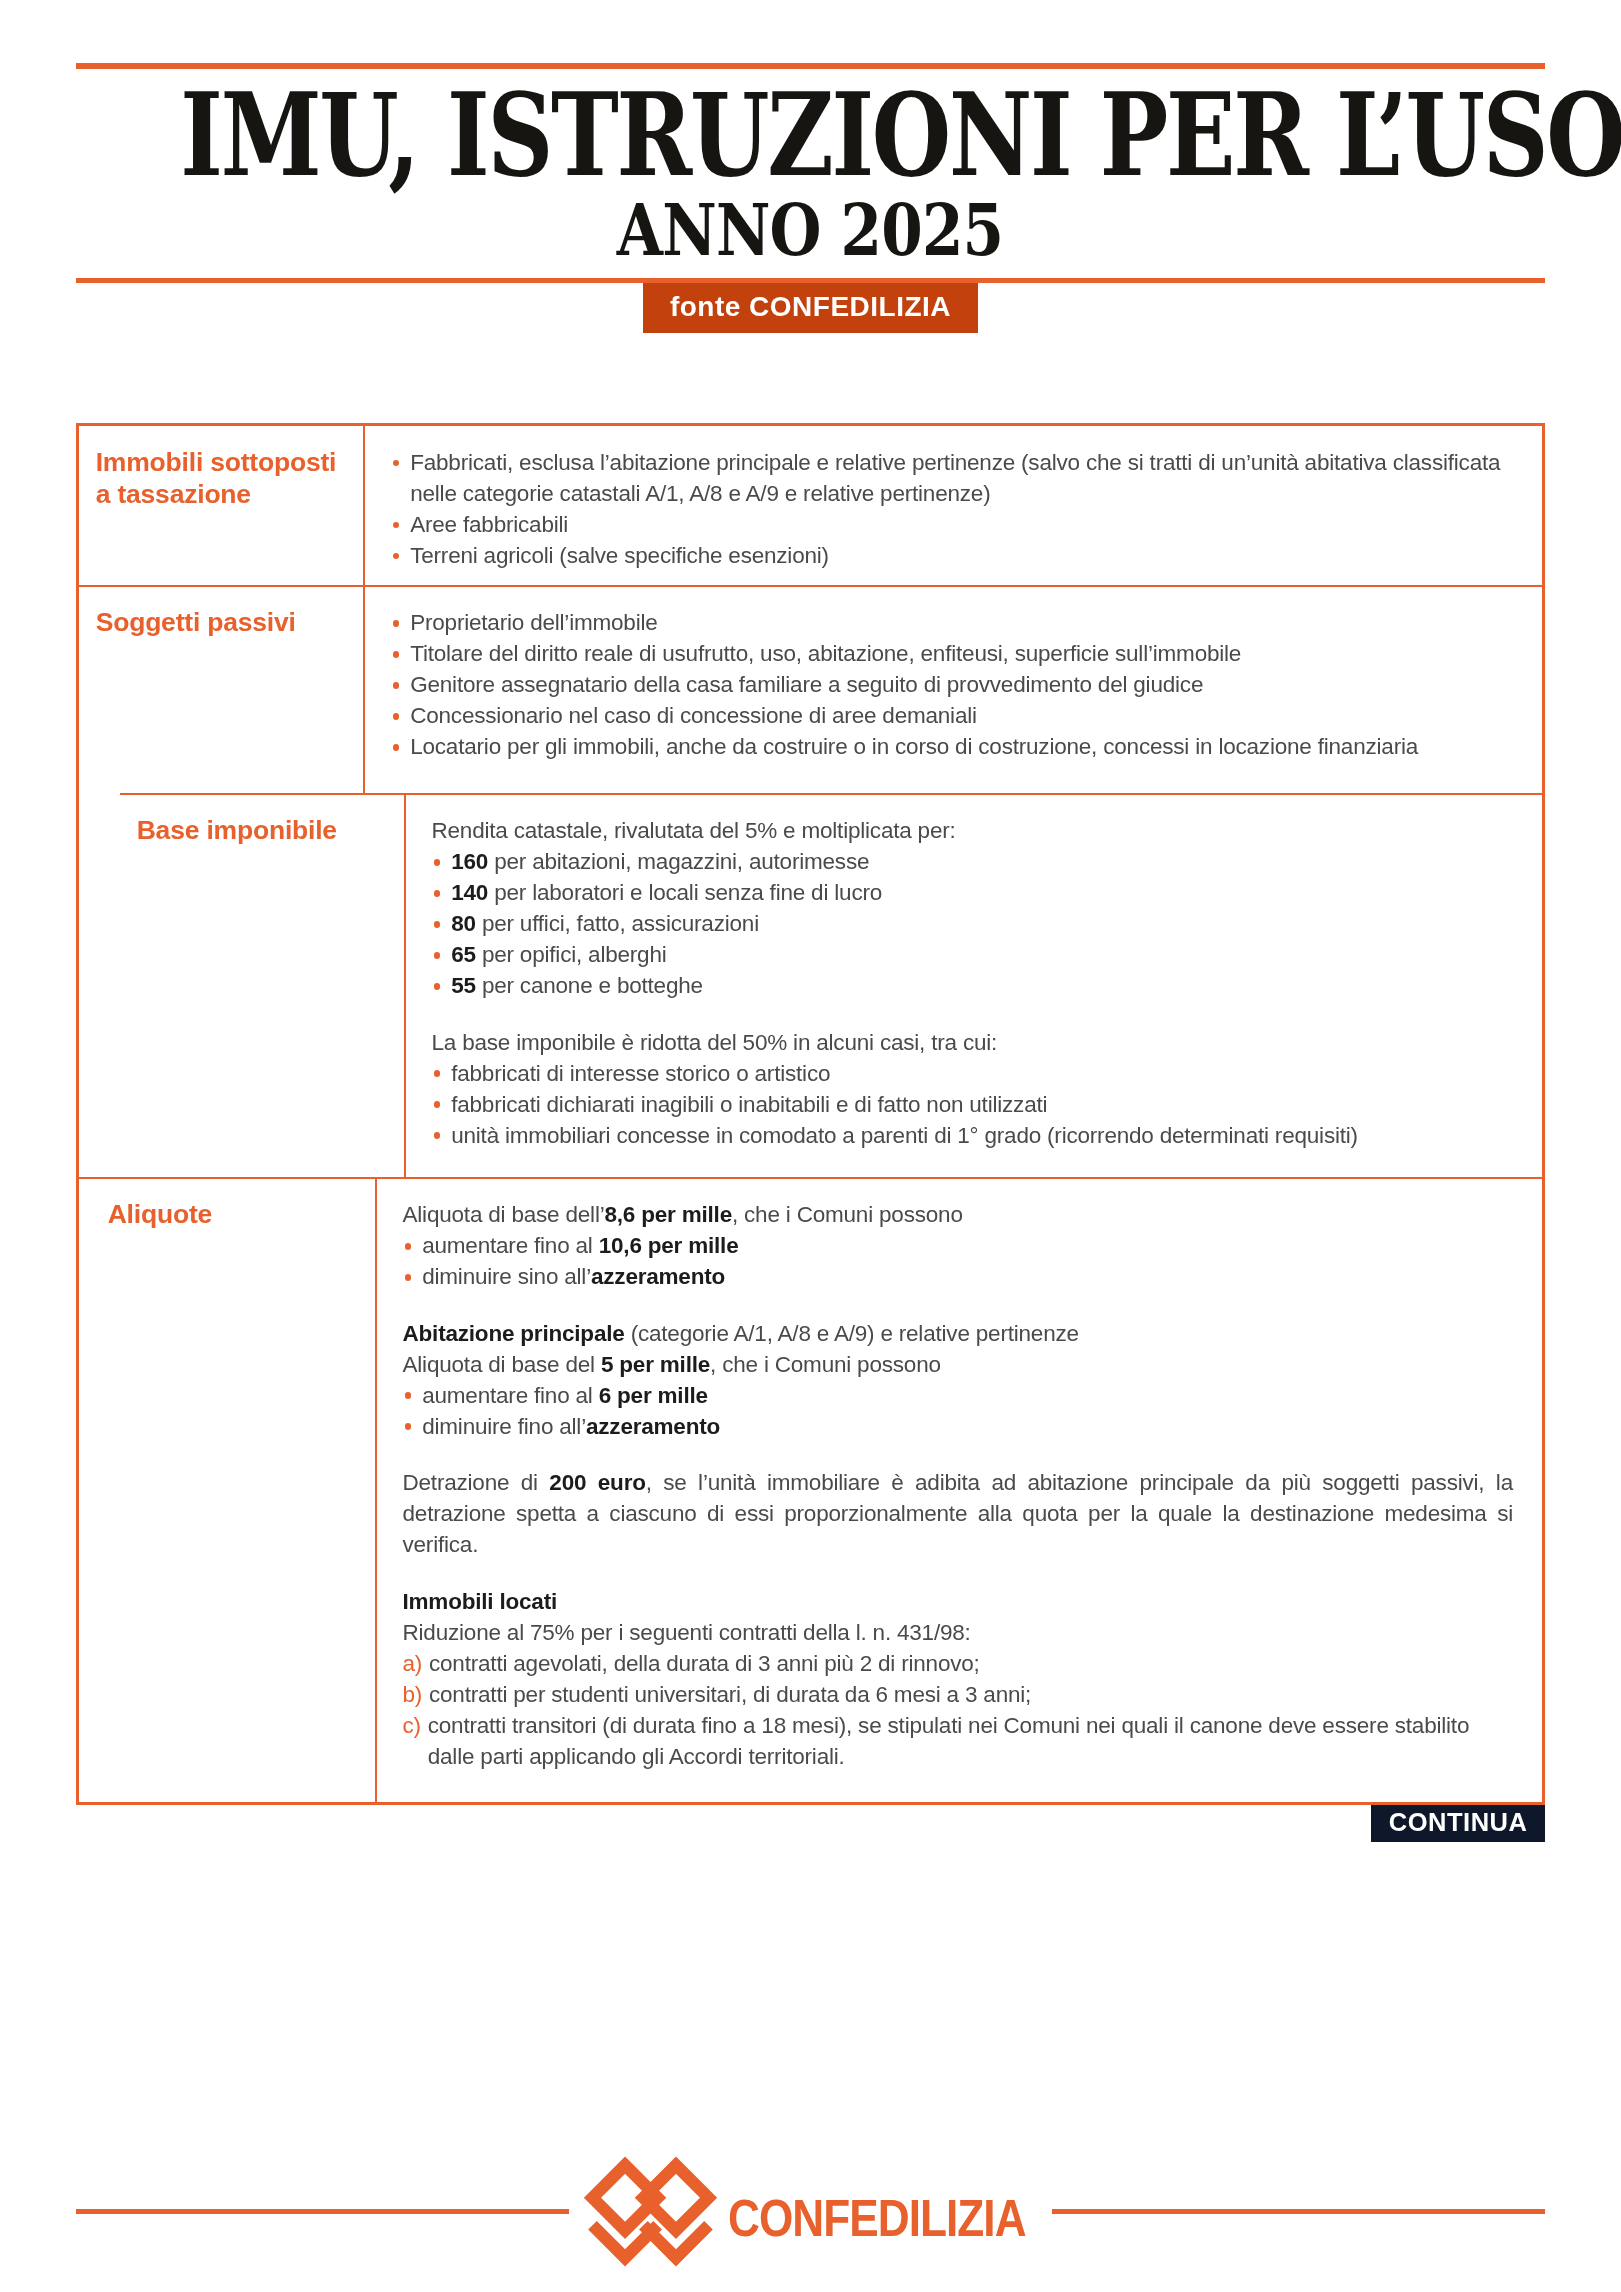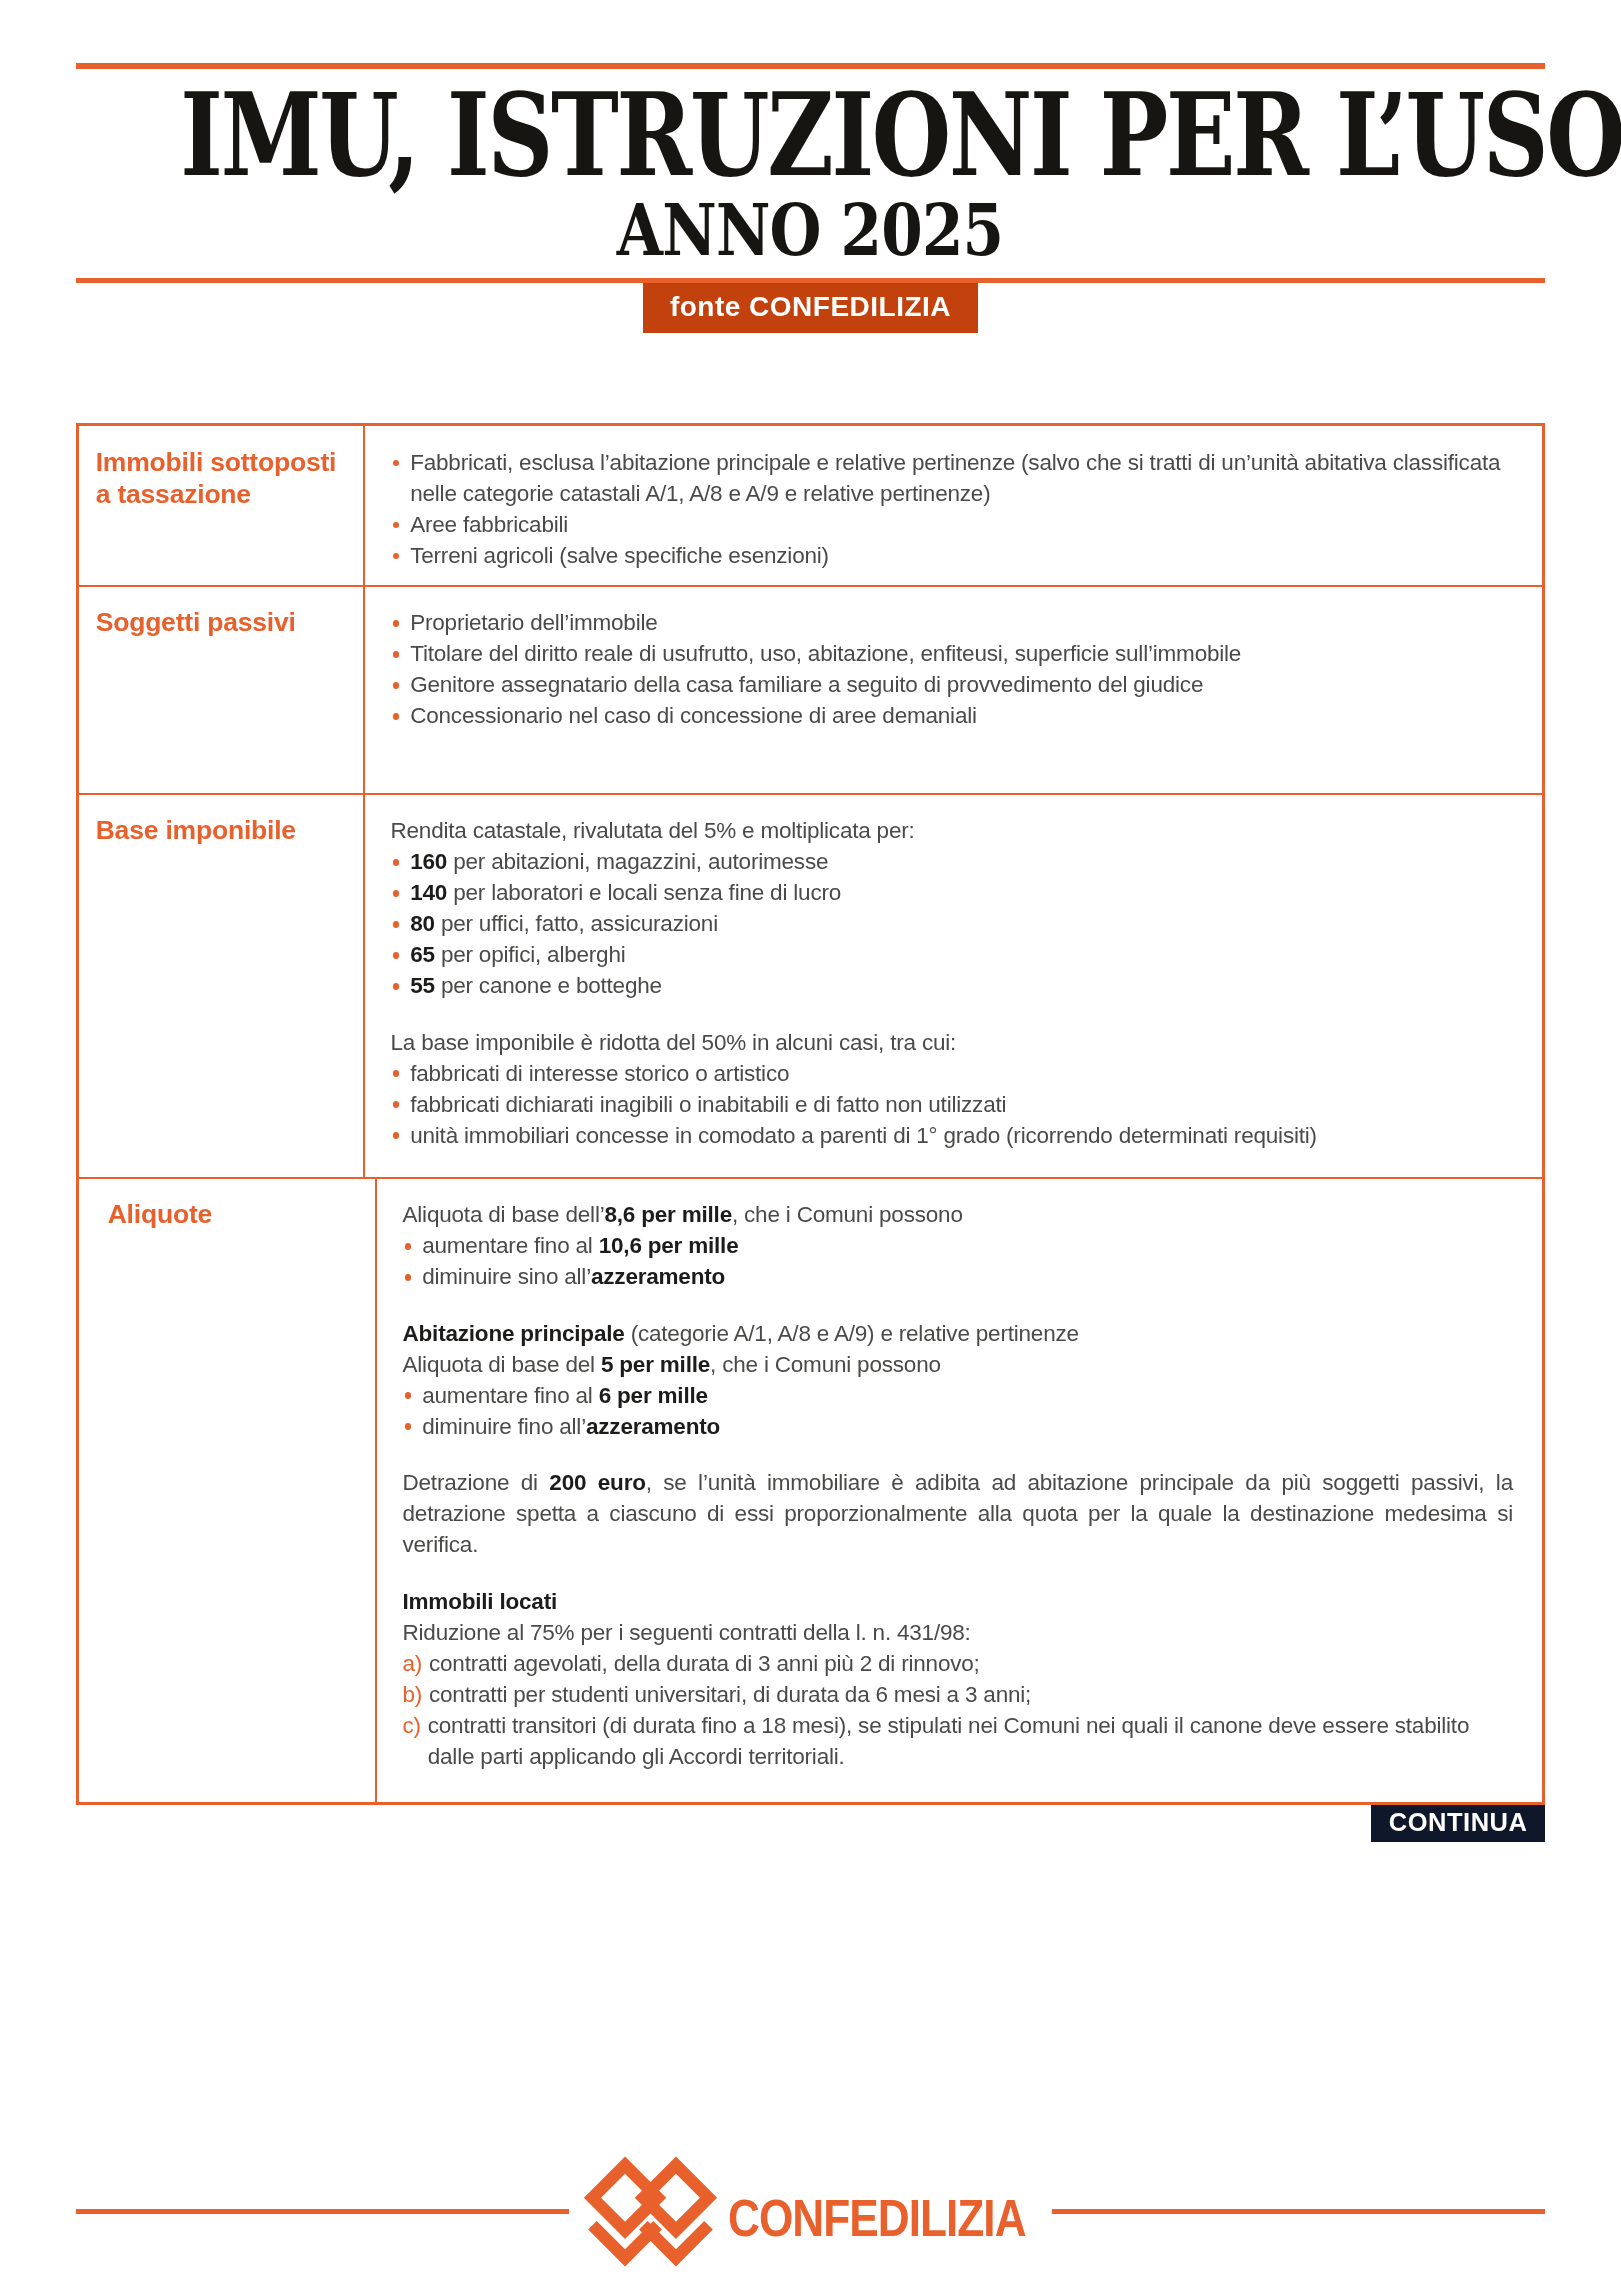--- a/index.html
+++ b/index.html
@@ -80,21 +80,21 @@
     flex:0 0 auto;
     width:6.9px; height:6.9px; border-radius:50%;
     background:#e8602c;
     margin:12.7px 10.8px 0 2px;
   }
   .marker { color:#e8602c; margin-right:6.9px; flex:0 0 auto; }
   .seg-b { font-weight:bold; color:#1d1c1b;text-align:center; }
   .spacer { height:25.5px; }
   .r1 { min-height:155px; }
   .r2 { min-height:208px; }
-  .r3 { min-height:384px; }
+  .r3 { min-height:384px;margin-left:41px; }
   .r4 { min-height:625px;padding-left:12px; }
 
   .continua-row { margin:0 76px; display:flex; justify-content:flex-end; }
   .continua-badge {
     background:#0f172a; color:#ffffff;
     font-weight:bold; font-size:25.5px;
     letter-spacing:0.5px;
     padding:3.9px 17.6px 4.9px;
   }
 
@@ -166,20 +166,24 @@
           <span class="dot"></span>
           <span class="txt"><span>Titolare del diritto reale di usufrutto, uso, abitazione, enfiteusi, superficie sull’immobile</span></span>
         </div>
         <div class="line">
           <span class="dot"></span>
           <span class="txt"><span>Genitore assegnatario della casa familiare a seguito di provvedimento del giudice</span></span>
         </div>
         <div class="line">
           <span class="dot"></span>
           <span class="txt"><span>Concessionario nel caso di concessione di aree demaniali</span></span>
+        </div>
+        <div class="line justify">
+          <span class="dot"></span>
+          <span class="txt"><span>Locatario per gli immobili, anche da costruire o in corso di costruzione, concessi in locazione finanziaria</span></span>
         </div>
       </div>
     </div>
     <div class="row r3">
       <div class="label-cell">
         <div class="row-label">Base imponibile</div>
       </div>
       <div class="content-cell">
         <div class="line">
           <span class="txt"><span>Rendita catastale, rivalutata del 5% e moltiplicata per:</span></span>

